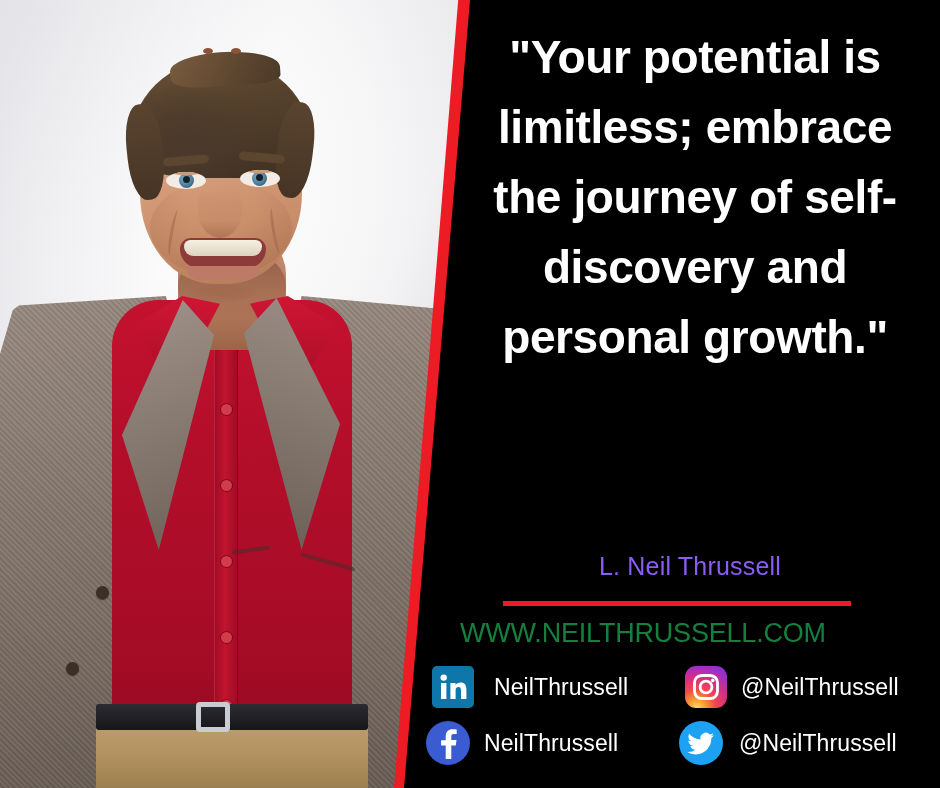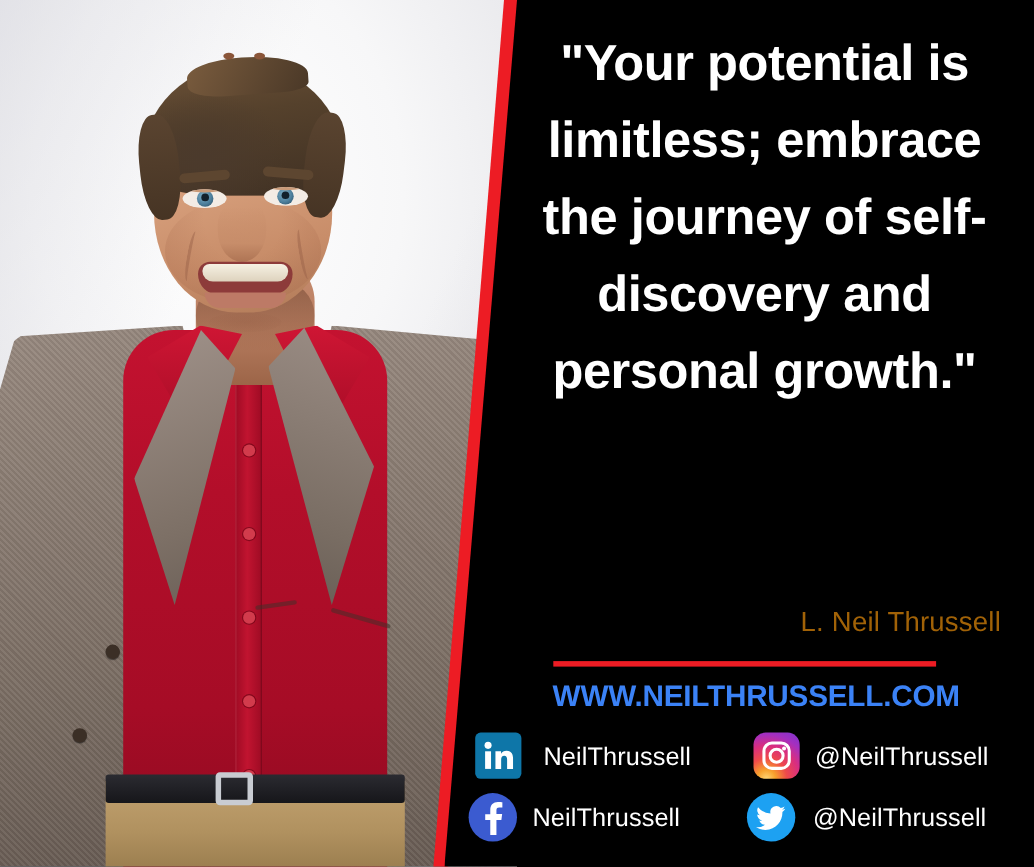--- a/index.html
+++ b/index.html
@@ -217,38 +217,37 @@
     color:#ffffff;
     font-size:46px;
     line-height:70px;
     font-weight:600;
     letter-spacing:-0.4px;
     white-space:pre-line;
   }
 
   .author{
     position:absolute; left:470px; top:552px; width:440px;
-    text-align:right;
-    color:#a16207;
+    text-align:center;
+    color:#8b5cf6;
     font-size:25px;
     font-weight:400;
     letter-spacing:.2px;
   }
 
   .rule{
     position:absolute; left:503px; top:601px;
     width:348px; height:5px; background:#ED1C24;
   }
 
   .website{
     position:absolute; left:460px; top:618px; width:455px;
-    text-align:center;
-    color:#3b82f6;
+    color:#15803d;
     font-size:27px;
-    font-weight:700;
+    font-weight:400;
     letter-spacing:-0.2px;
   }
 
   
   .socials{ position:absolute; left:426px; top:664px; width:500px; height:116px;text-decoration:underline; }
   .social-item{ position:absolute; display:flex; align-items:center; }
   .social-item .label{
     color:#fff; font-size:23px; font-weight:400; letter-spacing:.1px; white-space:nowrap;
   }
   .s-li { left:6px;   top:2px;  }

